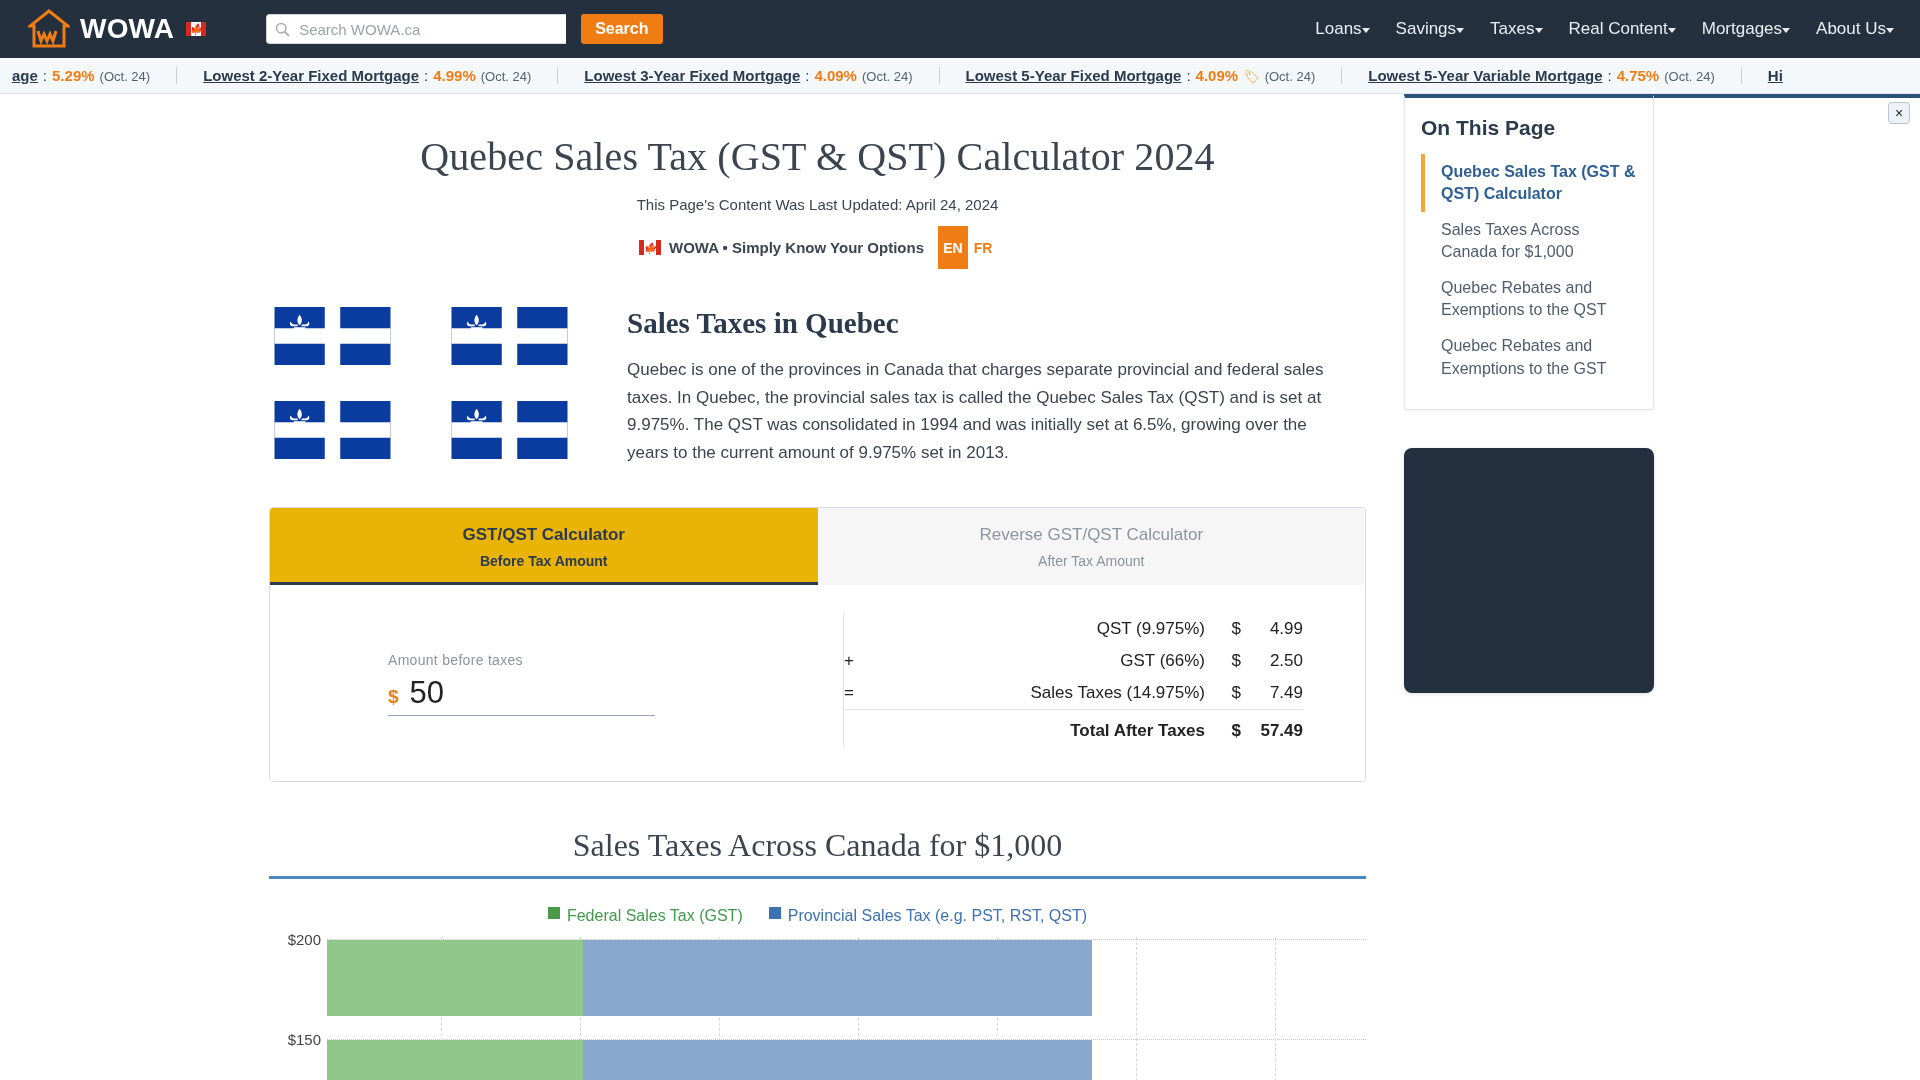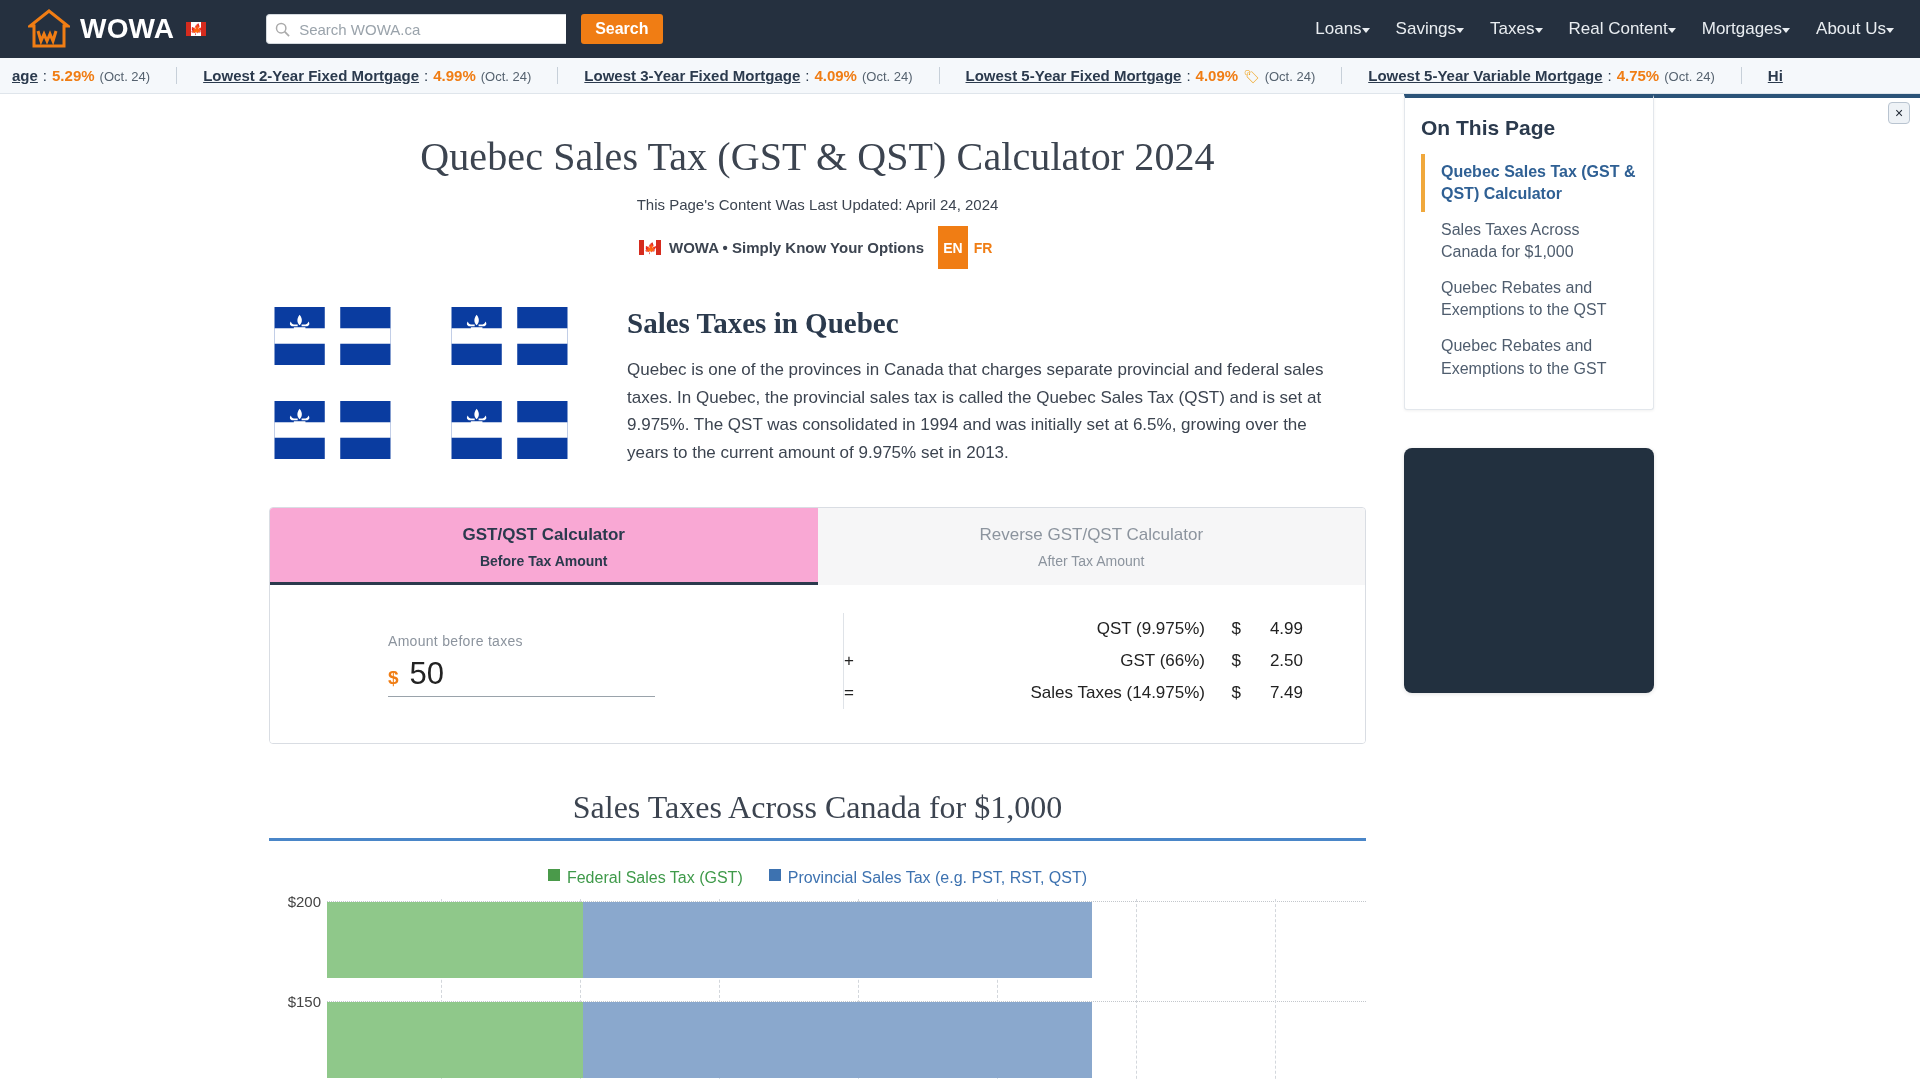--- a/index.html
+++ b/index.html
@@ -229,21 +229,21 @@
   }
   .calc-tabs { display: flex; background: #f6f6f7; }
   .calc-tab {
     flex: 1;
     text-align: center;
     padding: 17px 0 13px 0;
     cursor: pointer;
     border-bottom: 3px solid transparent;
   }
   .calc-tab.active {
-    background: #f9a8d4;
+    background: #eab308;
     border-bottom-color: #2b3a4d;
   }
   .calc-tab .t1 { font-size: 17px; font-weight: bold; color: #2b3a4d; }
   .calc-tab.inactive .t1 { color: #8c949e; font-weight: normal; }
   .calc-tab .t2 { font-size: 14px; font-weight: bold; color: #2b3a4d; margin-top: 8px; }
   .calc-tab.inactive .t2 { color: #8c949e; font-weight: normal; }
 
   .calc-body { display: flex; padding: 28px 0 34px 0; background:#fff; }
   .calc-left {
     flex: 0 0 573px;
@@ -601,20 +601,26 @@
                 <td class="td-lbl">GST (66%)</td>
                 <td class="td-cur">$</td>
                 <td class="td-amt">2.50</td>
               </tr>
               <tr>
                 <td class="td-op">=</td>
                 <td class="td-lbl">Sales Taxes (14.975%)</td>
                 <td class="td-cur">$</td>
                 <td class="td-amt">7.49</td>
               </tr>
+              <tr class="res-total">
+                <td class="td-op"></td>
+                <td class="td-lbl">Total After Taxes</td>
+                <td class="td-cur">$</td>
+                <td class="td-amt">57.49</td>
+              </tr>
             </tbody>
           </table>
         </div>
       </div>
     </div>
 
     <div class="chart-sec">
       <h2 class="chart-title">Sales Taxes Across Canada for $1,000</h2>
       <div class="chart-rule"></div>
 

